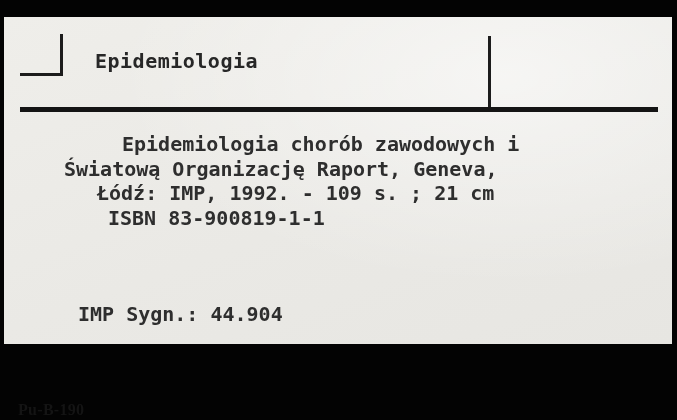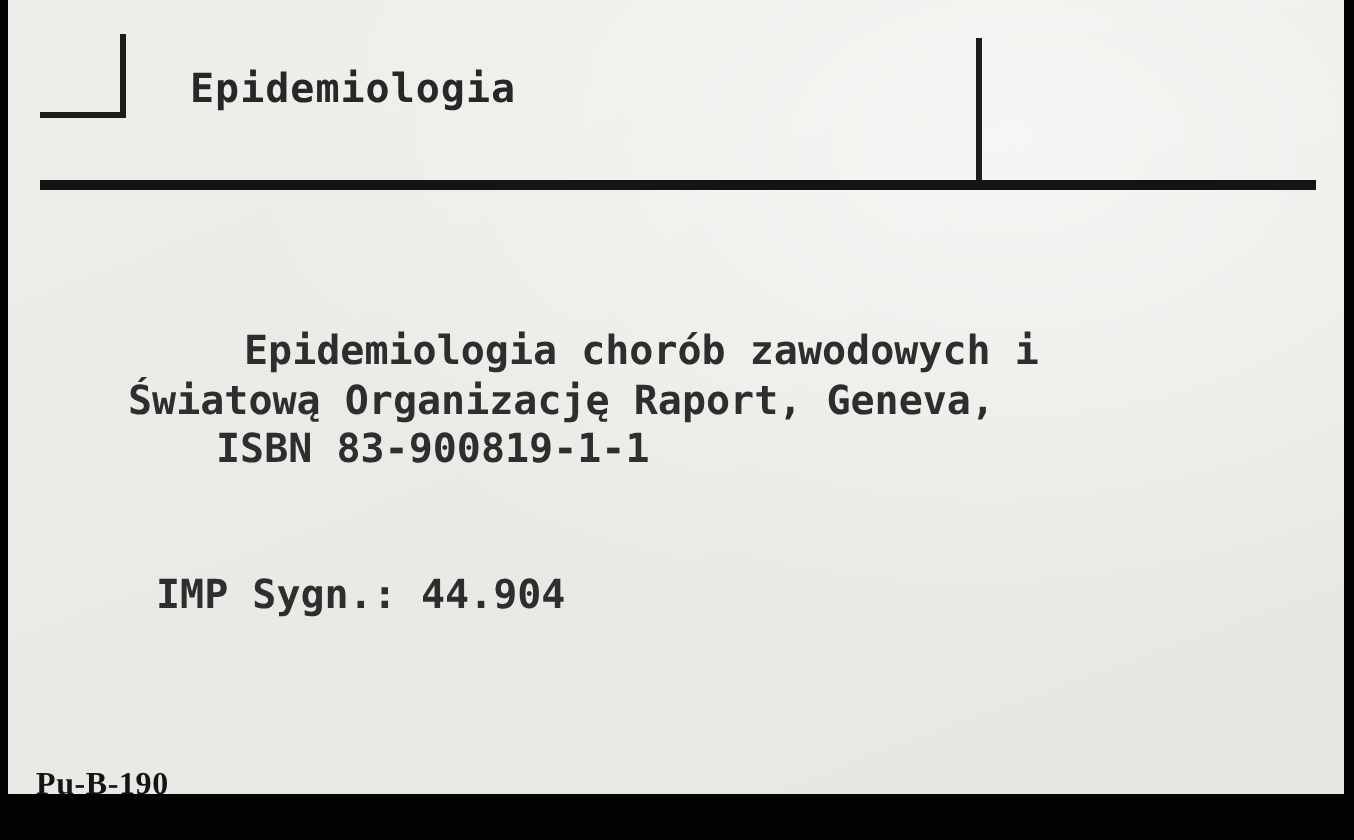--- a/index.html
+++ b/index.html
@@ -11,23 +11,23 @@
     position: relative;
     width: 677px;
     height: 420px;
     background: #030303;
     overflow: hidden;
     font-family: "DejaVu Sans Mono", monospace;
   }
   .card {
     position: absolute;
     left: 4px;
-    top: 0;
+    top: 17px;
     width: 668px;
-    height: 397px;
+    height: 327px;
     background:
       radial-gradient(ellipse at 75% 18%, rgba(255,255,255,0.55), rgba(255,255,255,0) 55%),
       linear-gradient(160deg, #efeeea 0%, #eae9e5 55%, #e7e6e2 100%);
     text-decoration: underline;
   }
   
   .corner-mark {
     position: absolute;
     left: 16px;
     top: 17px;
@@ -64,21 +64,20 @@
   }
   .body-block {
     position: absolute;
     left: 60px;
     top: 115px;
     font-size: 20px;
     font-weight: bold;
     line-height: 24.6px;
     color: #2e2e2e;
     white-space: nowrap;
-    margin-top: 48px;
   }
   .bl-0 { padding-left: 58px; }
   .bl-1, .bl-2, .bl-3 { padding-left: 0; }
   .bl-4 { padding-left: 33px; }
   .bl-5 { padding-left: 44px; }
   .signature {
     position: absolute;
     left: 74px;
     top: 285px;
     font-size: 20px;
@@ -107,20 +106,21 @@
     <div class="corner-mark"></div>
 
     <div class="heading">Epidemiologia</div>
 
     <div class="vline"></div>
     <div class="hrule"></div>
 
     <div class="body-block">
       <div class="bl-0">Epidemiologia chorób zawodowych i</div>
       <div class="bl-2">Światową Organizację Raport, Geneva,</div>
+      <div class="bl-4">Łódź: IMP, 1992. - 109 s. ; 21 cm</div>
       <div class="bl-5">ISBN 83-900819-1-1</div>
     </div>
 
     <div class="signature">IMP Sygn.: 44.904</div>
 
     <div class="footer-label">Pu-B-190</div>
   </div>
 </div>
 
 </body></html>

